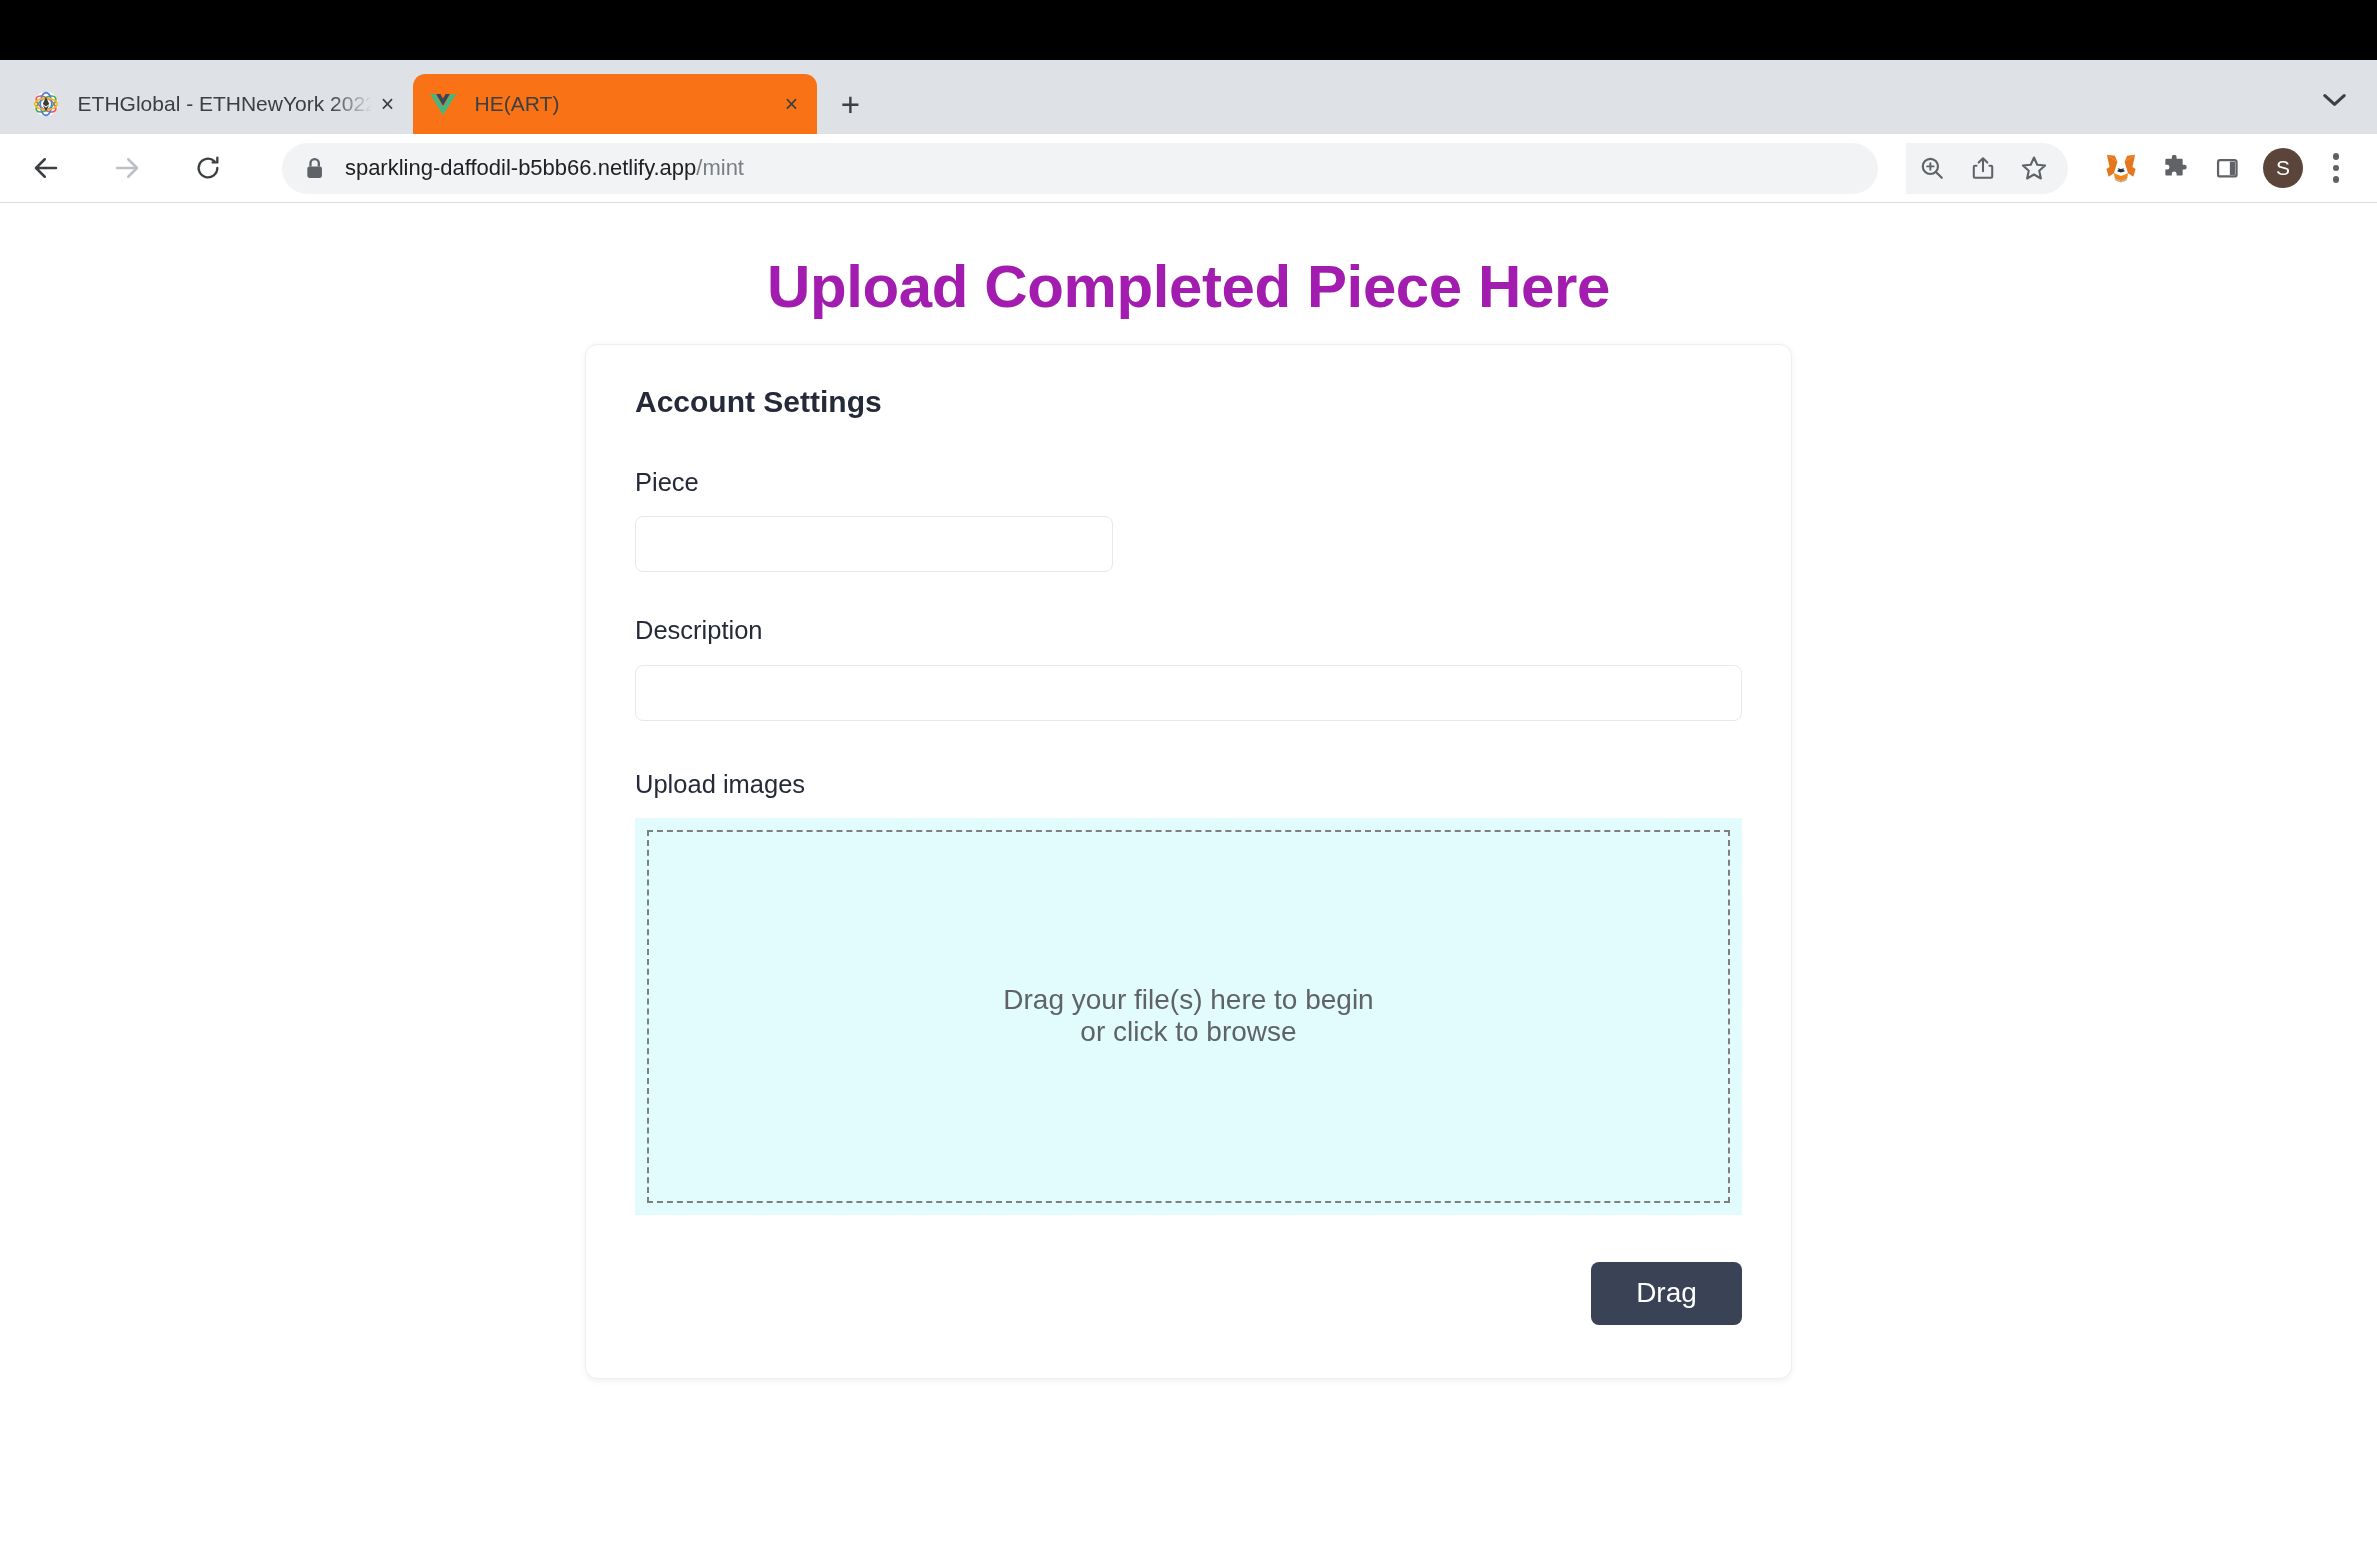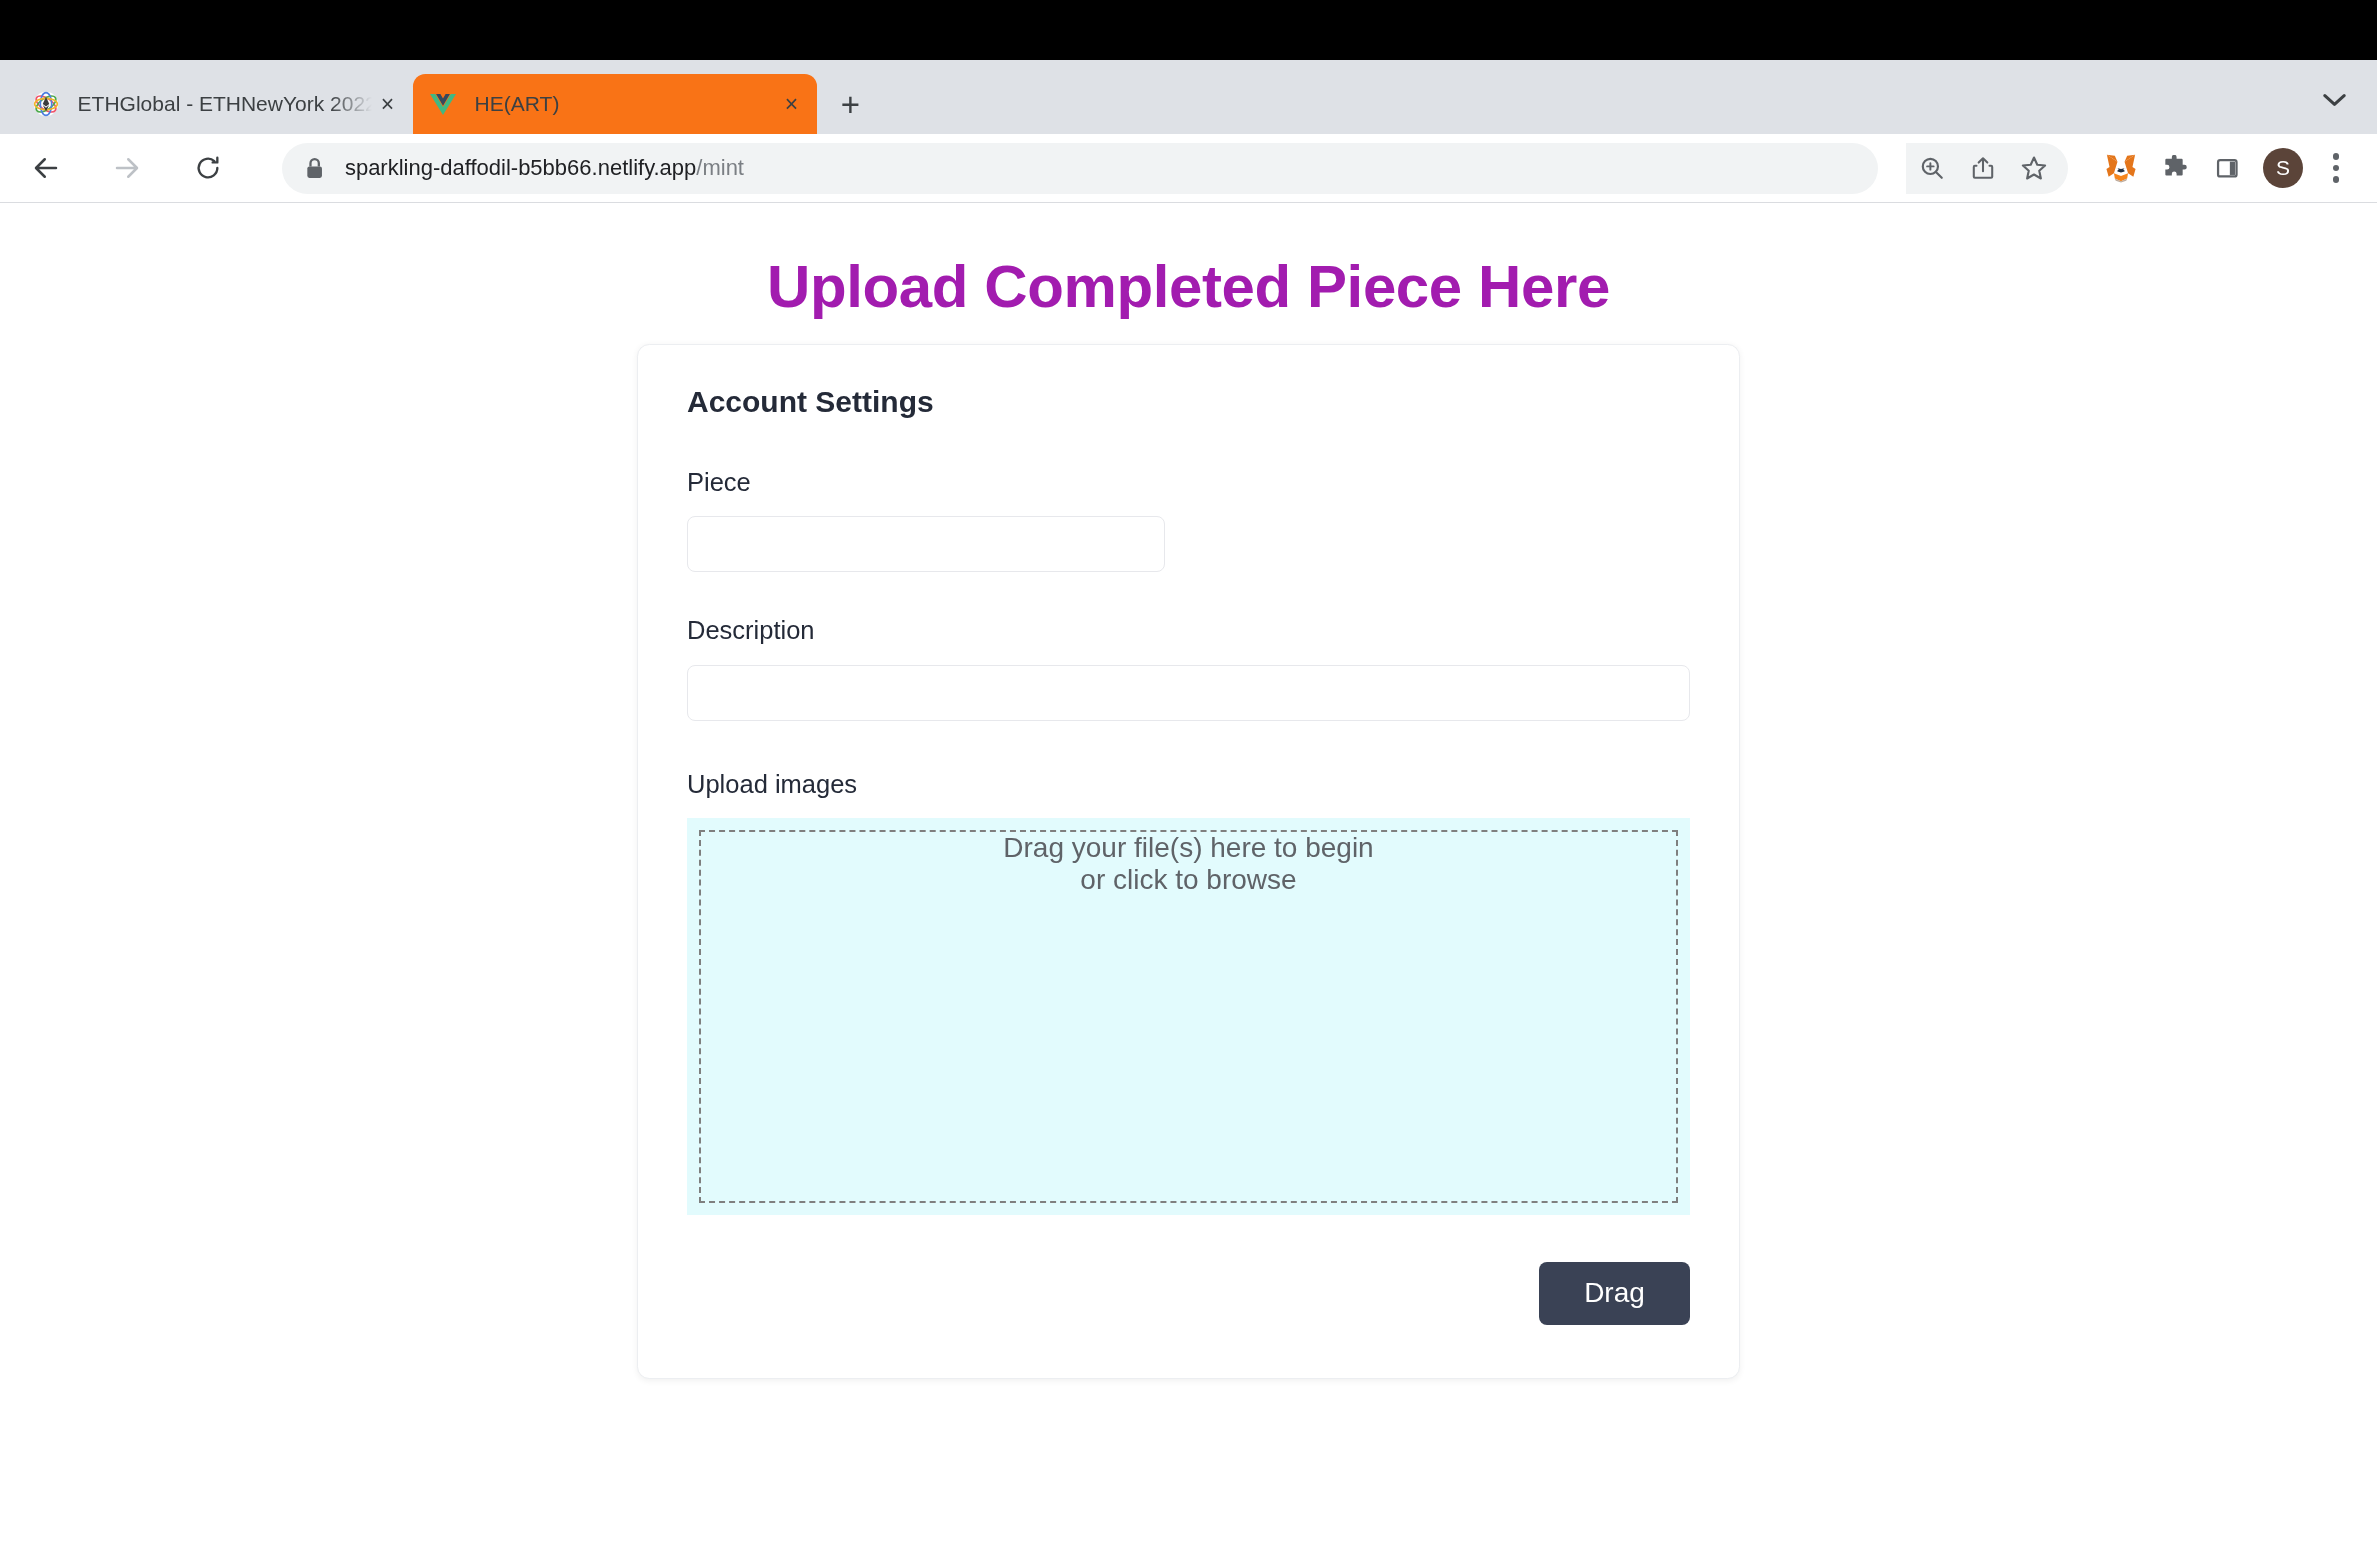--- a/index.html
+++ b/index.html
@@ -171,21 +171,21 @@
     line-height: 1.15;
   }
   #page-subtitle {
     margin-top: 23px;
     font-size: 26px;
     color: #6b7280;
     font-weight: 400;
   }
 
   #settings-card {
-    width: 1103px;
+    width: 1207px;
     margin: 23px auto 0;
     background: #ffffff;
     border: 1.8px solid #eceef1;
     border-radius: 12.3px;
     box-shadow: 0 1.8px 6.2px rgba(0,0,0,0.06);
     text-align: left;
     padding: 40px 49px 53px 49px;
   }
   #card-heading {
     font-size: 30px;
@@ -221,21 +221,21 @@
     height: 397px;
     padding: 12.3px;
     display: flex;
   }
   #dropzone-inner {
     flex: 1;
     border: 2.6px dashed #7f7f7f;
     display: flex;
     flex-direction: column;
     align-items: center;
-    justify-content: flex-start;
+    justify-content: center;
   }
   .dropzone-line {
     font-size: 28px;
     color: #5f6368;
     font-weight: 400;
   }
 
   #card-footer {
     display: flex;
     justify-content: flex-end;

